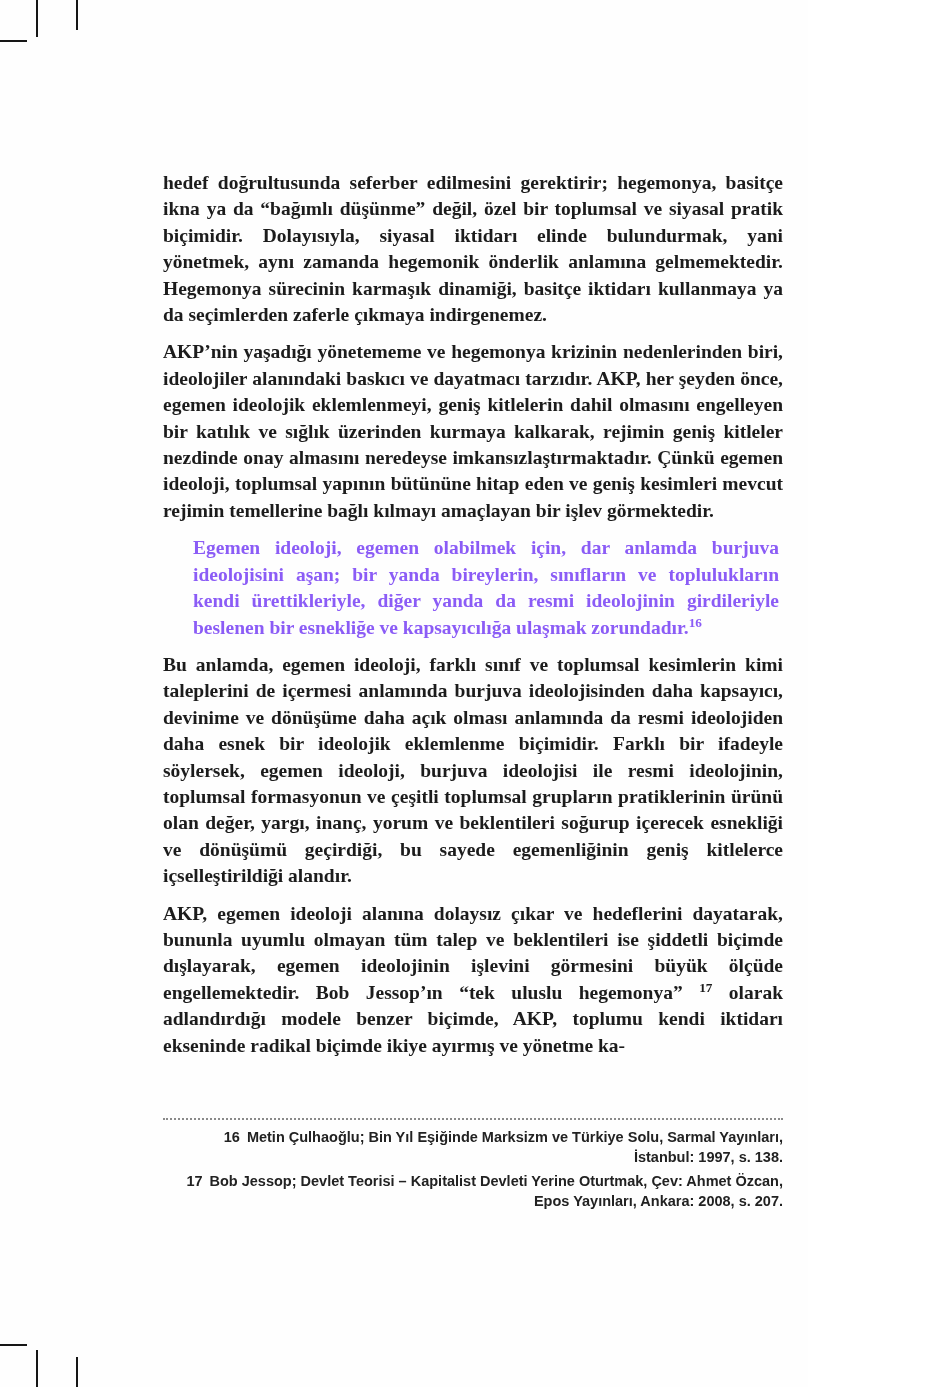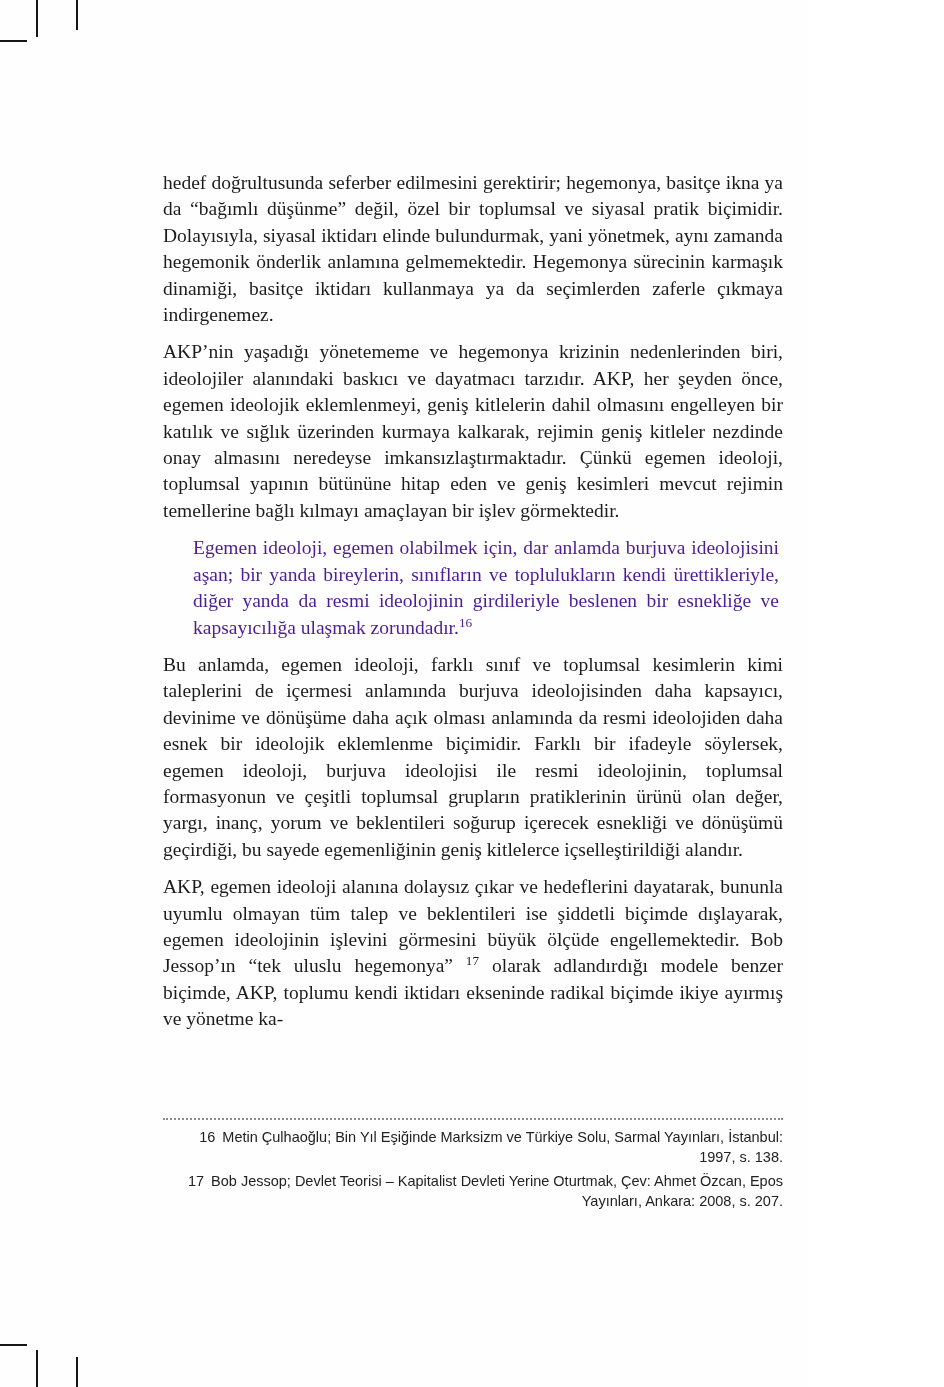--- a/index.html
+++ b/index.html
@@ -8,20 +8,21 @@
     background: #ffffff;
   }
   .page {
     position: relative;
     width: 808px;
     height: 1387px;
     background: #fefefe;
     overflow: hidden;
     font-family: "Liberation Serif", serif;
     color: #1c1c1c;
+    font-weight: bold;
   }
   
   .crop {
     position: absolute;
     background: #161616;
   }
   .crop.v { width: 2px; }
   .crop.h { height: 2px; }
 
   
@@ -36,21 +37,21 @@
     line-height: 26.4px;
     text-align: justify;
     margin: 0 0 11px 0;
     color: #1c1c1c;
   }
   .block-quote {
     font-size: 19.5px;
     line-height: 26.4px;
     text-align: justify;
     margin: 11px 4px 11px 30px;
-    color: #4c1d95;
+    color: #8b5cf6;
   }
   sup.fn-ref {
     font-size: 0.68em;
     line-height: 0;
     vertical-align: super;
   }
   
   .footnotes {
     position: absolute;
     left: 163px;

